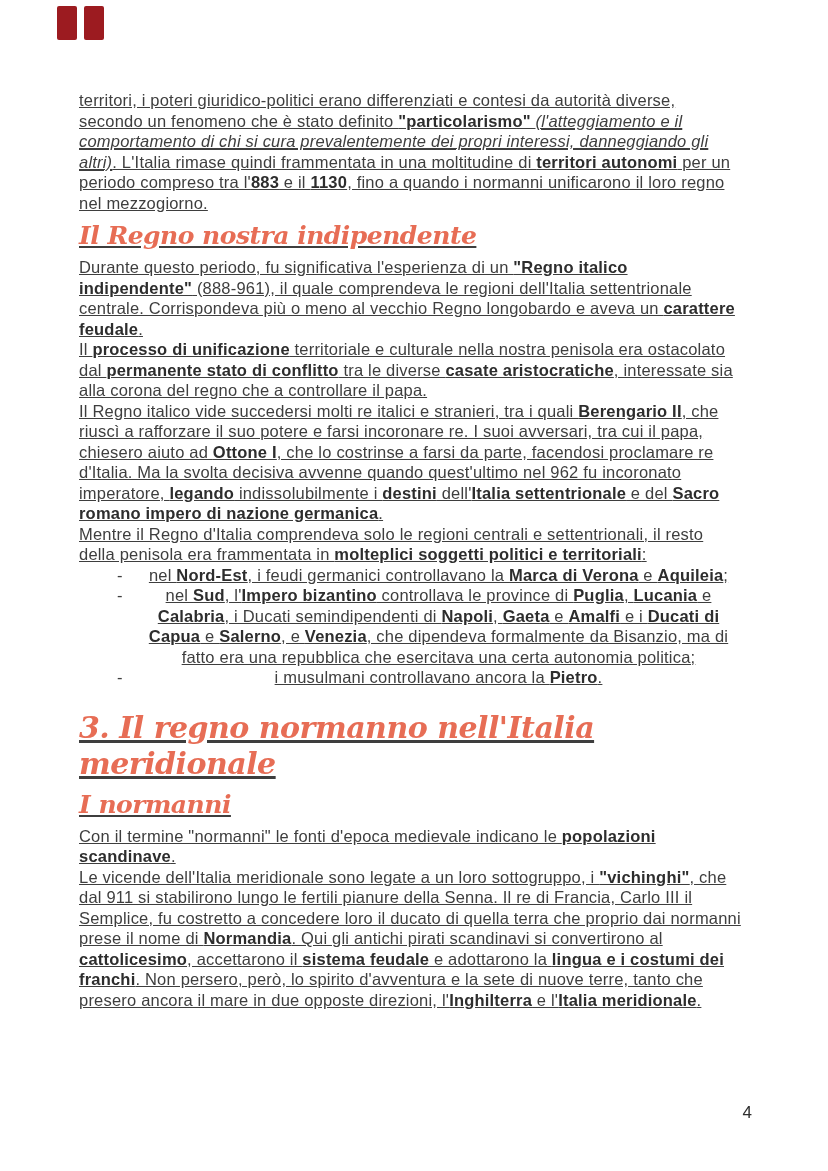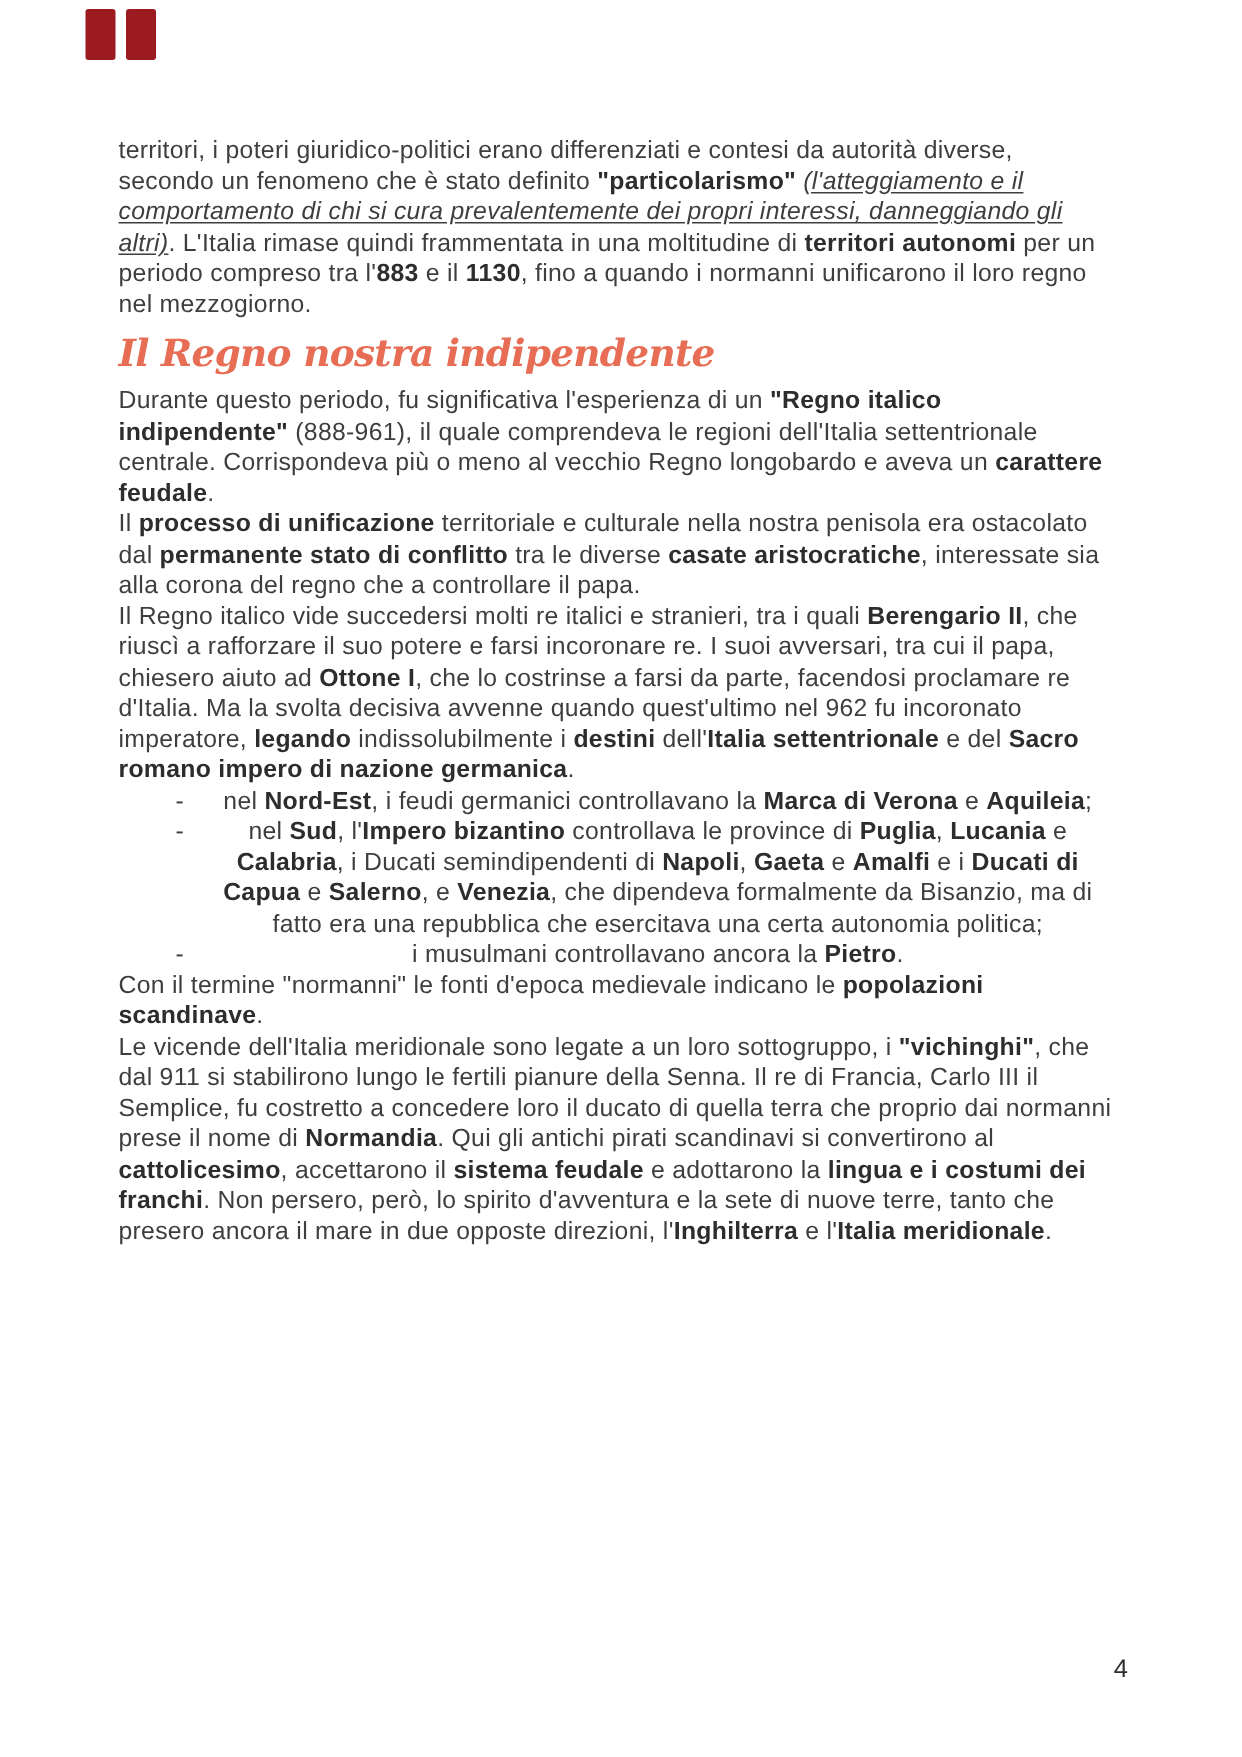--- a/index.html
+++ b/index.html
@@ -29,20 +29,21 @@
   .corner-square{
     width:20px;height:34px;
     background:var(--square);
     border-radius:2px;
     display:inline-block;
   }
   .doc-content{
     position:absolute;
     top:90px;left:79px;
     width:663px;
+    text-decoration:underline;
   }
   .doc-content p{
     margin:0;
     font-size:16.5px;
     line-height:20.5px;
     letter-spacing:0.2px;
   }
   .seg-b{font-weight:bold;color:#2d2d2d;}
   .seg-iu{font-style:italic;text-decoration:underline;text-underline-offset:2px;}
   h1,h2{
@@ -95,23 +96,26 @@
     <span class="corner-square"></span>
     <span class="corner-square"></span>
   </div>
 
   <main class="doc-content" id="doc-content">
       <p><span>territori, i poteri giuridico-politici erano differenziati e contesi da autorità diverse, secondo un fenomeno che è stato definito </span><span class="seg-b">"particolarismo" </span><span class="seg-iu">(l'atteggiamento e il comportamento di chi si cura prevalentemente dei propri interessi, danneggiando gli altri)</span><span>. L'Italia rimase quindi frammentata in una moltitudine di </span><span class="seg-b">territori autonomi</span><span> per un periodo compreso tra l'</span><span class="seg-b">883</span><span> e il </span><span class="seg-b">1130</span><span>, fino a quando i normanni unificarono il loro regno nel mezzogiorno.</span></p>
       <h2>Il Regno nostra indipendente</h2>
       <p><span>Durante questo periodo, fu significativa l'esperienza di un </span><span class="seg-b">"Regno italico indipendente"</span><span> (888-961), il quale comprendeva le regioni dell'Italia settentrionale centrale. Corrispondeva più o meno al vecchio Regno longobardo e aveva un </span><span class="seg-b">carattere feudale</span><span>.</span></p>
       <p><span>Il </span><span class="seg-b">processo di unificazione</span><span> territoriale e culturale nella nostra penisola era ostacolato dal </span><span class="seg-b">permanente stato di conflitto</span><span> tra le diverse </span><span class="seg-b">casate aristocratiche</span><span>, interessate sia alla corona del regno che a controllare il papa.</span></p>
       <p><span>Il Regno italico vide succedersi molti re italici e stranieri, tra i quali </span><span class="seg-b">Berengario II</span><span>, che riuscì a rafforzare il suo potere e farsi incoronare re. I suoi avversari, tra cui il papa, chiesero aiuto ad </span><span class="seg-b">Ottone I</span><span>, che lo costrinse a farsi da parte, facendosi proclamare re d'Italia. Ma la svolta decisiva avvenne quando quest'ultimo nel 962 fu incoronato imperatore, </span><span class="seg-b">legando</span><span> indissolubilmente i </span><span class="seg-b">destini</span><span> dell'</span><span class="seg-b">Italia settentrionale</span><span> e del </span><span class="seg-b">Sacro romano impero di nazione germanica</span><span>.</span></p>
+      <p><span>Mentre il Regno d'Italia comprendeva solo le regioni centrali e settentrionali, il resto della penisola era frammentata in </span><span class="seg-b">molteplici soggetti politici e territoriali</span><span>:</span></p>
       <ul class="bullets">
         <li><span>nel </span><span class="seg-b">Nord-Est</span><span>, i feudi germanici controllavano la </span><span class="seg-b">Marca di Verona</span><span> e </span><span class="seg-b">Aquileia</span><span>;</span></li>
         <li><span>nel </span><span class="seg-b">Sud</span><span>, l'</span><span class="seg-b">Impero bizantino</span><span> controllava le province di </span><span class="seg-b">Puglia</span><span>, </span><span class="seg-b">Lucania</span><span> e </span><span class="seg-b">Calabria</span><span>, i Ducati semindipendenti di </span><span class="seg-b">Napoli</span><span>, </span><span class="seg-b">Gaeta</span><span> e </span><span class="seg-b">Amalfi</span><span> e i </span><span class="seg-b">Ducati di Capua</span><span> e </span><span class="seg-b">Salerno</span><span>, e </span><span class="seg-b">Venezia</span><span>, che dipendeva formalmente da Bisanzio, ma di fatto era una repubblica che esercitava una certa autonomia politica;</span></li>
         <li><span>i musulmani controllavano ancora la </span><span class="seg-b">Pietro</span><span>.</span></li>
       </ul>
+      <h1>3. Il regno normanno nell'Italia meridionale</h1>
+      <h2>I normanni</h2>
       <p><span>Con il termine "normanni" le fonti d'epoca medievale indicano le </span><span class="seg-b">popolazioni scandinave</span><span>.</span></p>
       <p><span>Le vicende dell'Italia meridionale sono legate a un loro sottogruppo, i </span><span class="seg-b">"vichinghi"</span><span>, che dal 911 si stabilirono lungo le fertili pianure della Senna. Il re di Francia, Carlo III il Semplice, fu costretto a concedere loro il ducato di quella terra che proprio dai normanni prese il nome di </span><span class="seg-b">Normandia</span><span>. Qui gli antichi pirati scandinavi si convertirono al </span><span class="seg-b">cattolicesimo</span><span>, accettarono il </span><span class="seg-b">sistema feudale</span><span> e adottarono la </span><span class="seg-b">lingua e i costumi dei franchi</span><span>. Non persero, però, lo spirito d'avventura e la sete di nuove terre, tanto che presero ancora il mare in due opposte direzioni, l'</span><span class="seg-b">Inghilterra</span><span> e l'</span><span class="seg-b">Italia meridionale</span><span>.</span></p>
     </main>
 
   <div class="page-number">4</div>
 </div>
 
 </body></html>

